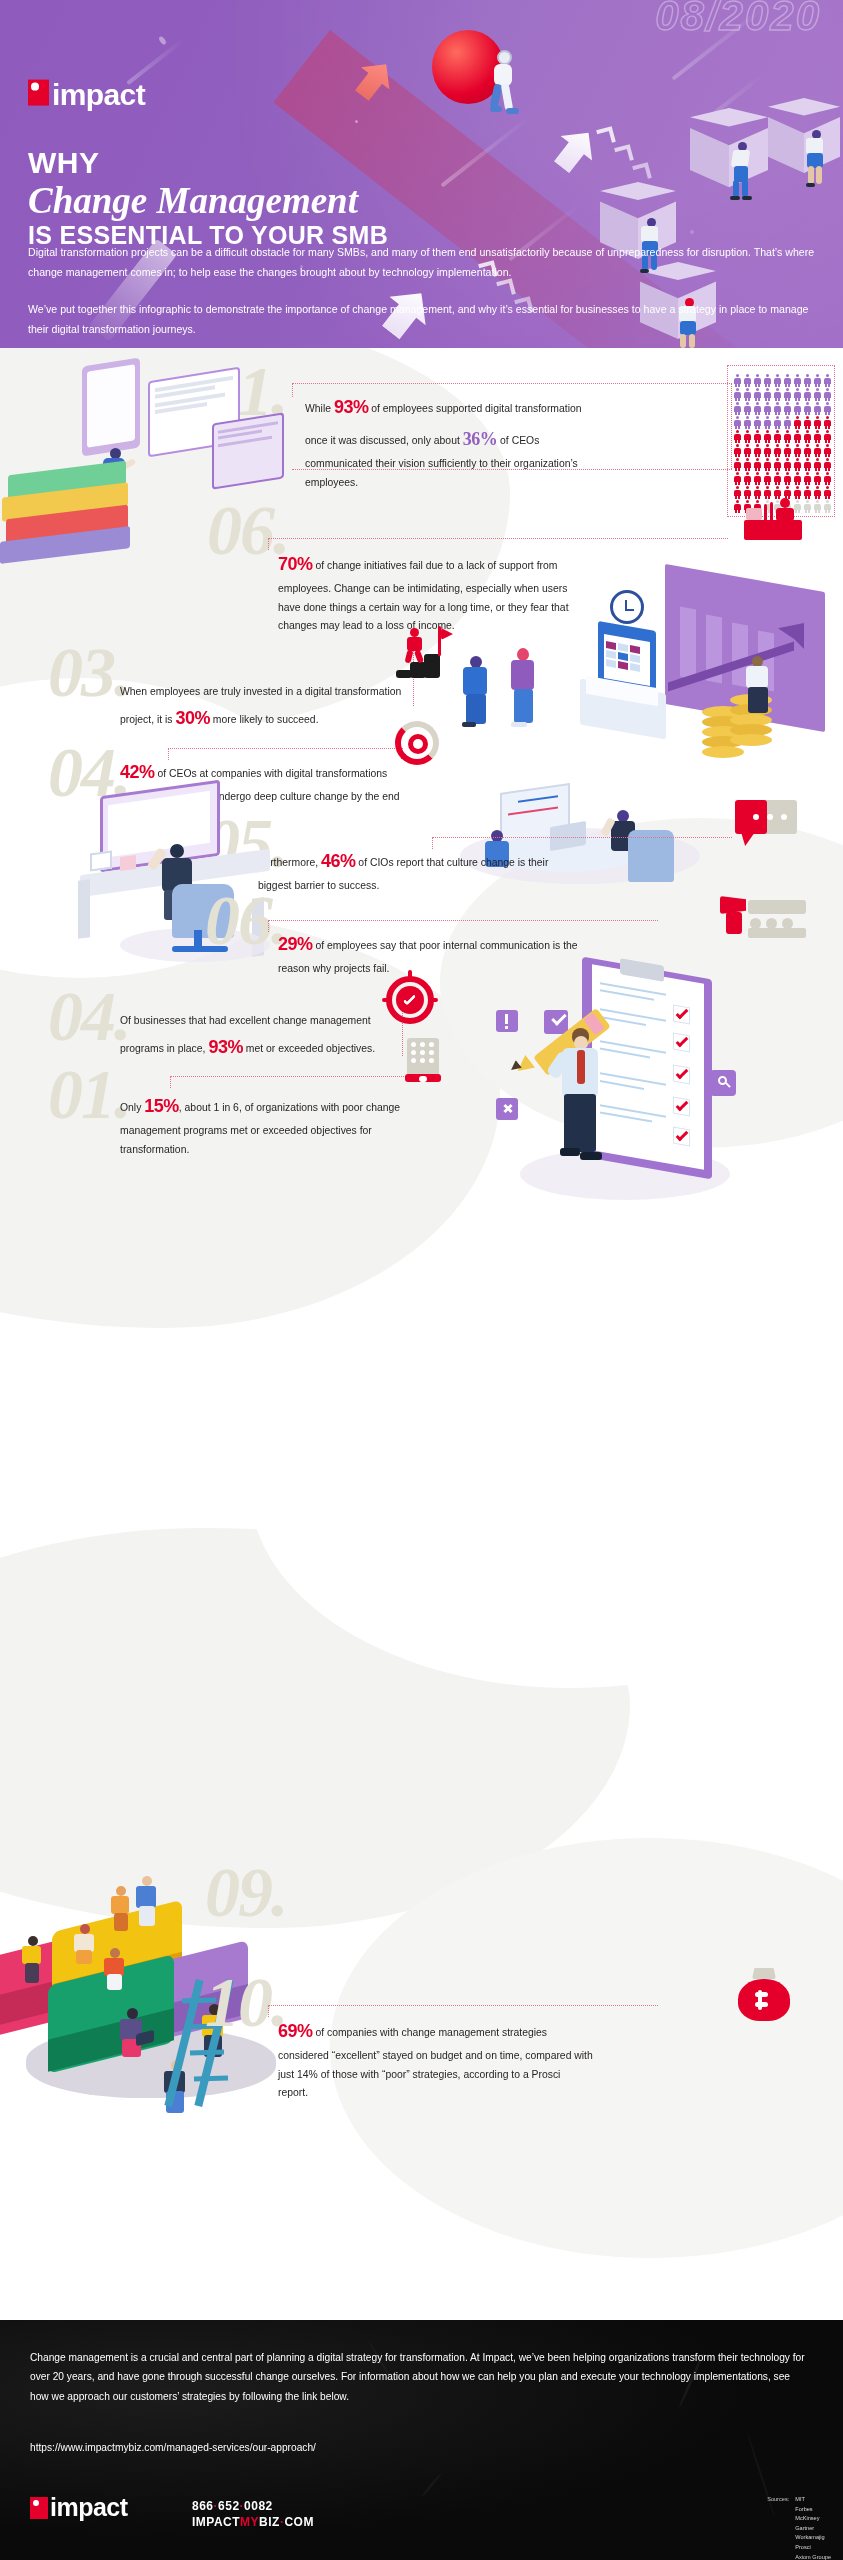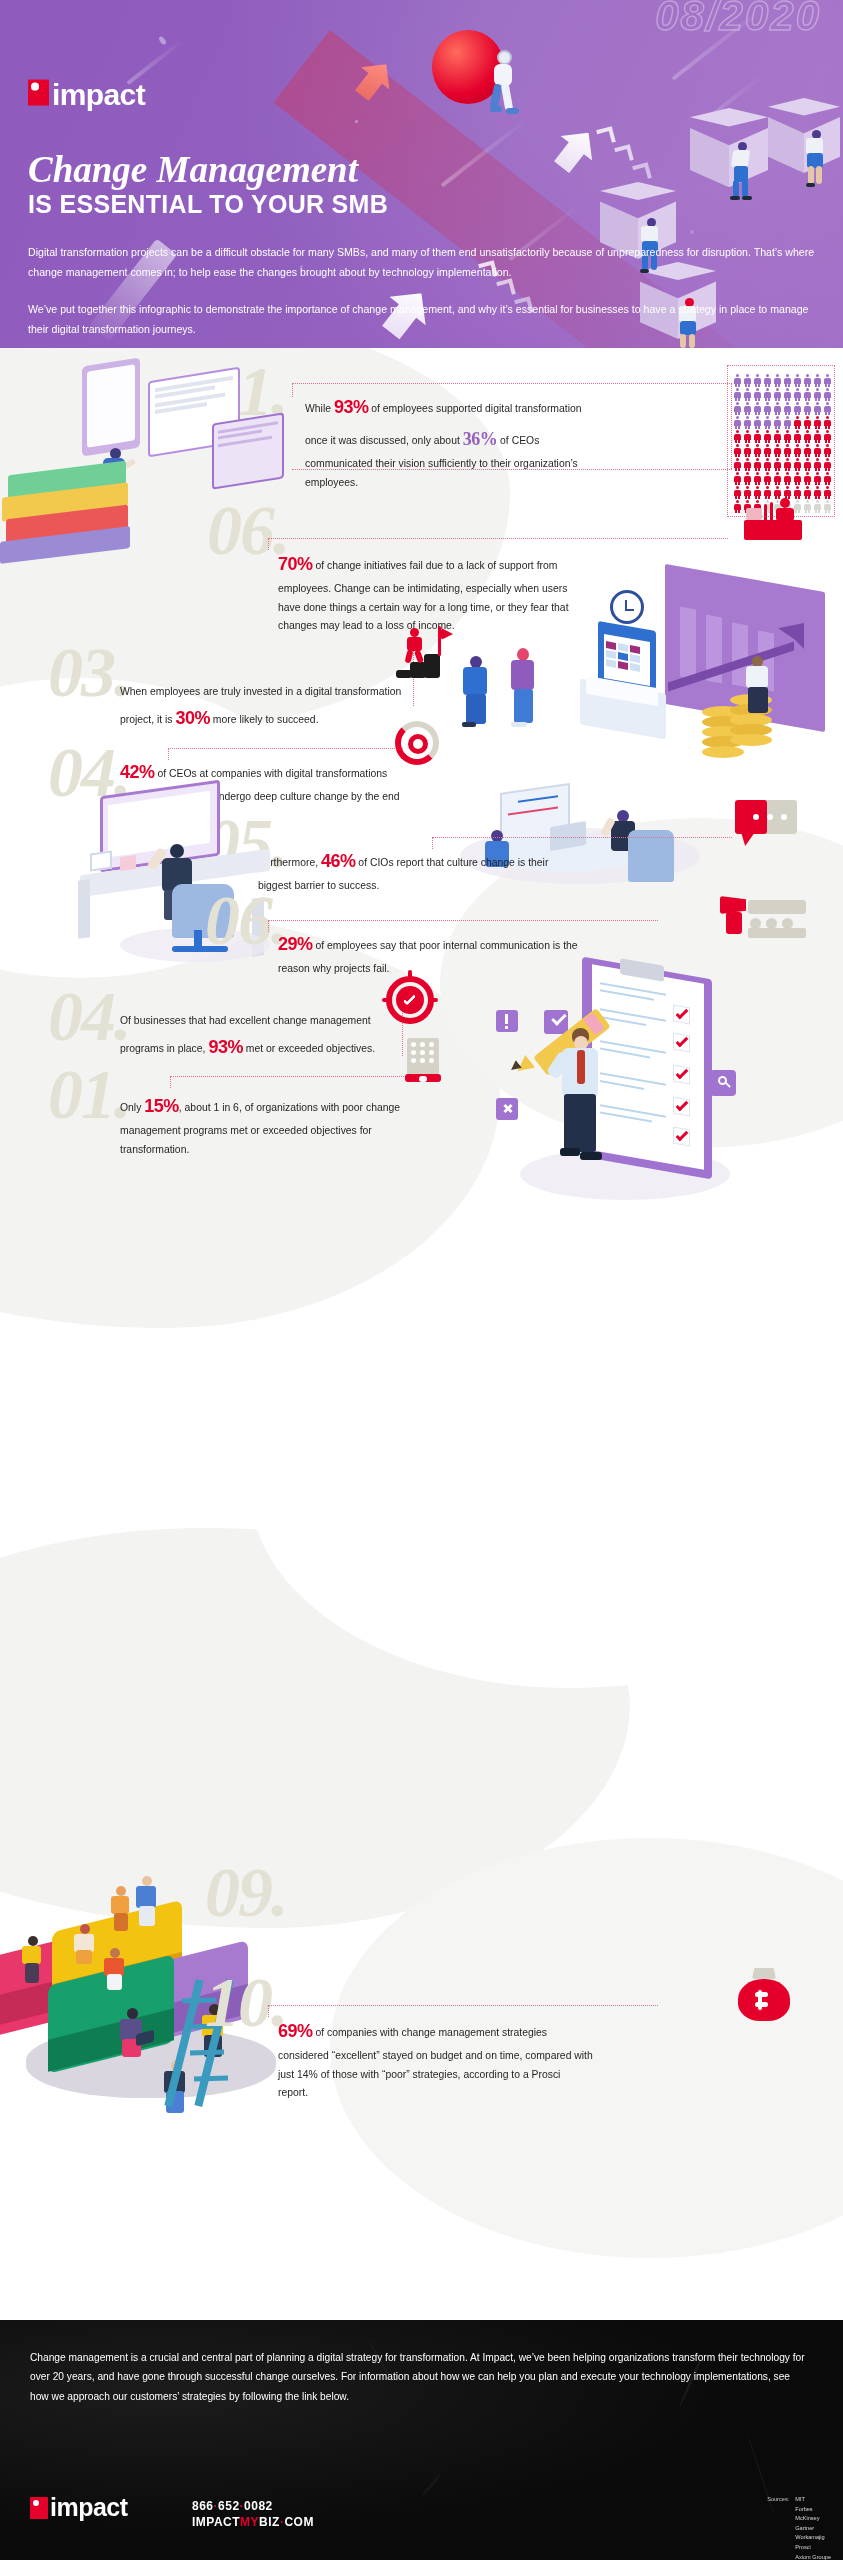--- a/index.html
+++ b/index.html
@@ -253,20 +253,21 @@
     <div class="chev" style="left:480px;top:262px;width:16px;height:16px;transform:rotate(75deg);opacity:.9"></div>
     <div class="chev" style="left:498px;top:280px;width:16px;height:16px;transform:rotate(75deg);opacity:.72"></div>
     <div class="chev" style="left:516px;top:298px;width:16px;height:16px;transform:rotate(75deg);opacity:.55"></div>
 
     <div class="logo hero-logo">
       <span class="sq"></span>
       <span class="word">impact</span>
     </div>
 
     <h1>
+      <span class="h1-why">WHY</span>
       <span class="h1-cm">Change Management</span>
       <span class="h1-ess">IS ESSENTIAL TO YOUR SMB</span>
     </h1>
 
     <p class="hero-p p1">Digital transformation projects can be a difficult obstacle for many SMBs, and many of them end unsatisfactorily because of unpreparedness for disruption. That’s where change management comes in; to help ease the changes brought about by technology implementation.</p>
     <p class="hero-p p2">We’ve put together this infographic to demonstrate the importance of change management, and why it’s essential for businesses to have a strategy in place to manage their digital transformation journeys.</p>
   </section>
 
   <section class="body-wrap">
 
@@ -1256,20 +1257,21 @@
 
   </section>
 
   <footer class="footer">
     <div class="f-scratch" style="left:690px;top:30px;width:3px;height:60px;transform:rotate(24deg);opacity:.28"></div>
     <div class="f-scratch" style="left:760px;top:110px;width:2px;height:90px;transform:rotate(-18deg);opacity:.22"></div>
     <div class="f-scratch" style="left:430px;top:150px;width:3px;height:30px;transform:rotate(40deg);opacity:.2"></div>
     <div class="f-scratch" style="left:380px;top:18px;width:2px;height:48px;transform:rotate(-30deg);opacity:.18"></div>
 
     <p class="f-body">Change management is a crucial and central part of planning a digital strategy for transformation. At Impact, we’ve been helping organizations transform their technology for over 20 years, and have gone through successful change ourselves. For information about how we can help you plan and execute your technology implementations, see how we approach our customers’ strategies by following the link below.</p>
+    <p class="f-link">https://www.impactmybiz.com/managed-services/our-approach/</p>
 
     <div class="logo foot-logo">
       <span class="sq"></span>
       <span class="word">impact</span>
     </div>
 
     <div class="foot-contact">
       <div class="foot-phone">
         <span>866</span><span class="dot">·</span><span>652</span><span class="dot">·</span><span>0082</span>
       </div>

